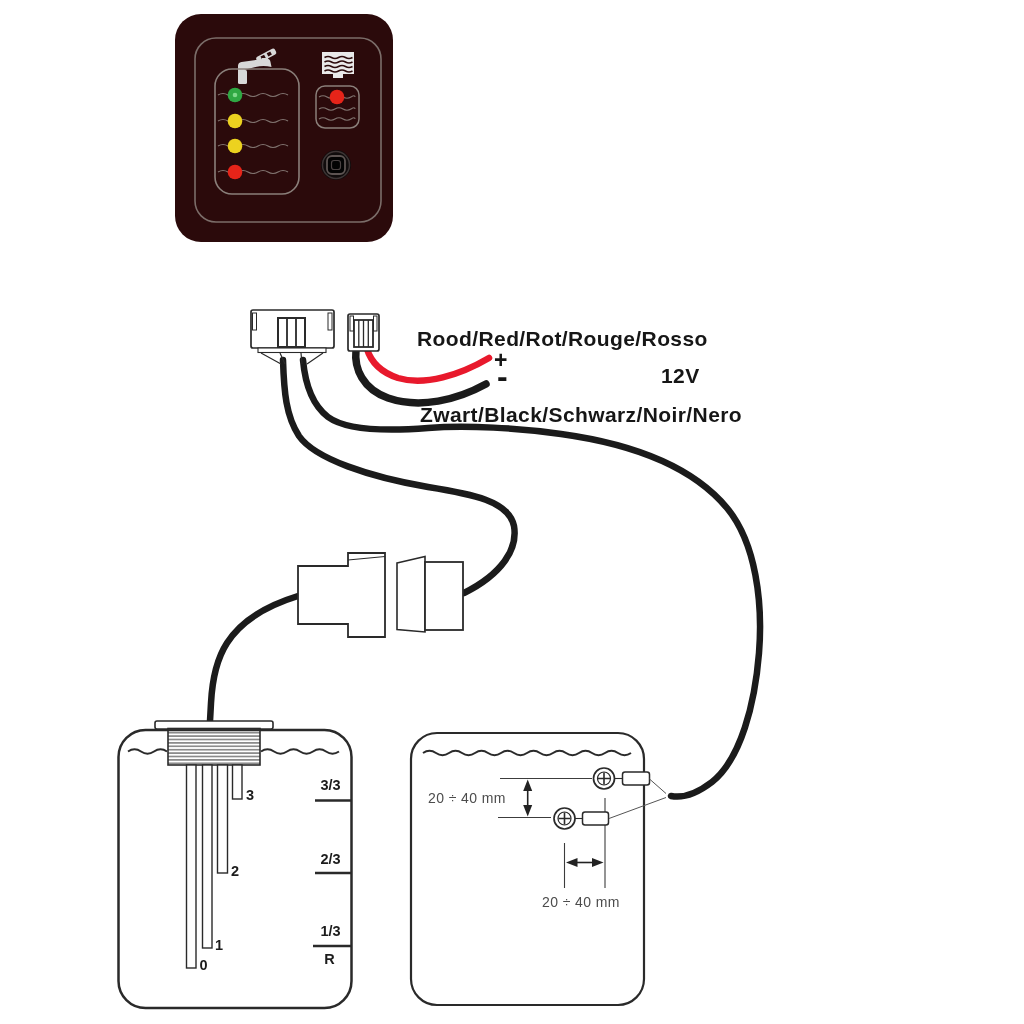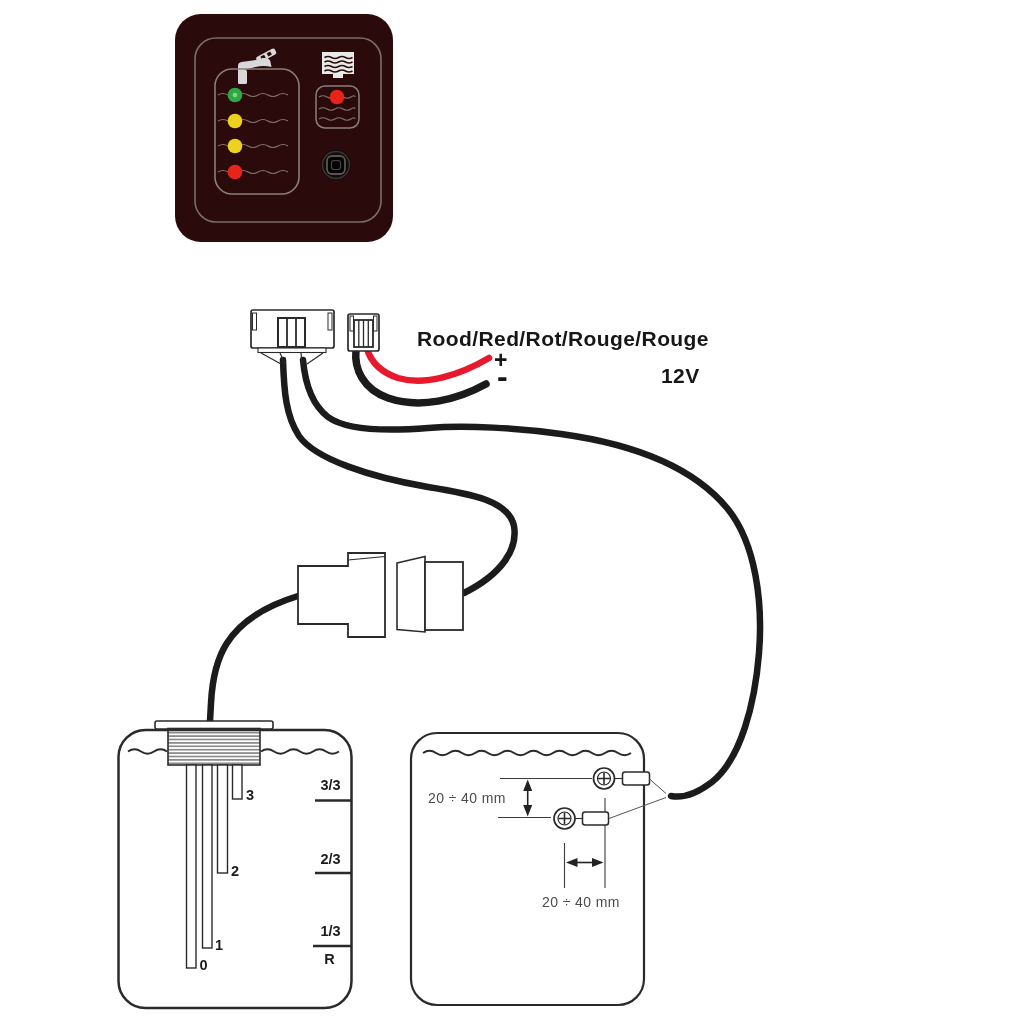--- a/index.html
+++ b/index.html
@@ -195,18 +195,19 @@
 
       <g>
         <circle cx="161" cy="151" r="15" fill="#100c0c"></circle>
         <circle cx="161" cy="151" r="13.5" fill="none" stroke="#453c3c" stroke-width="1.5" opacity="0.85"></circle>
         <rect x="152" y="142" width="18" height="18" rx="5" fill="#030303" stroke="#5d5452" stroke-width="1.8"></rect>
         <rect x="156.5" y="146.5" width="9" height="9" rx="2.5" fill="none" stroke="#4a4242" stroke-width="1.2"></rect>
       </g>
     </svg>
   </div>
 
-  <div class="lbl lbl-red">Rood/Red/Rot/Rouge/Rouge</div>
+  <div class="lbl lbl-red">Rood/Red/Rot/Rouge/Rosso</div>
   <div class="lbl lbl-plus">+</div>
   <div class="lbl lbl-minus">-</div>
   <div class="lbl lbl-12v">12V</div>
+  <div class="lbl lbl-black">Zwart/Black/Schwarz/Noir/Nero</div>
 
 </div>
 
 </body></html>

